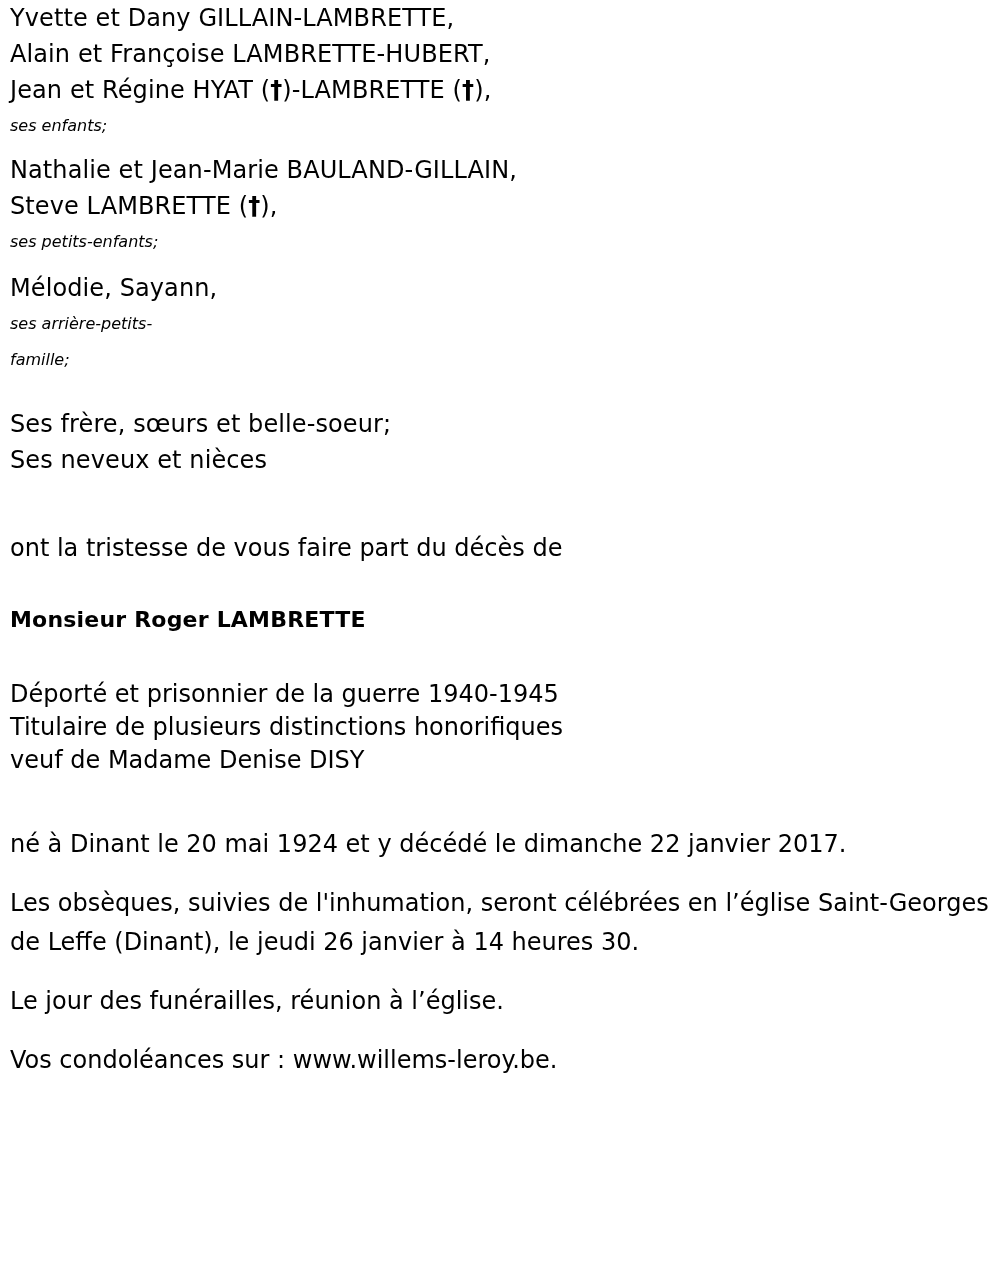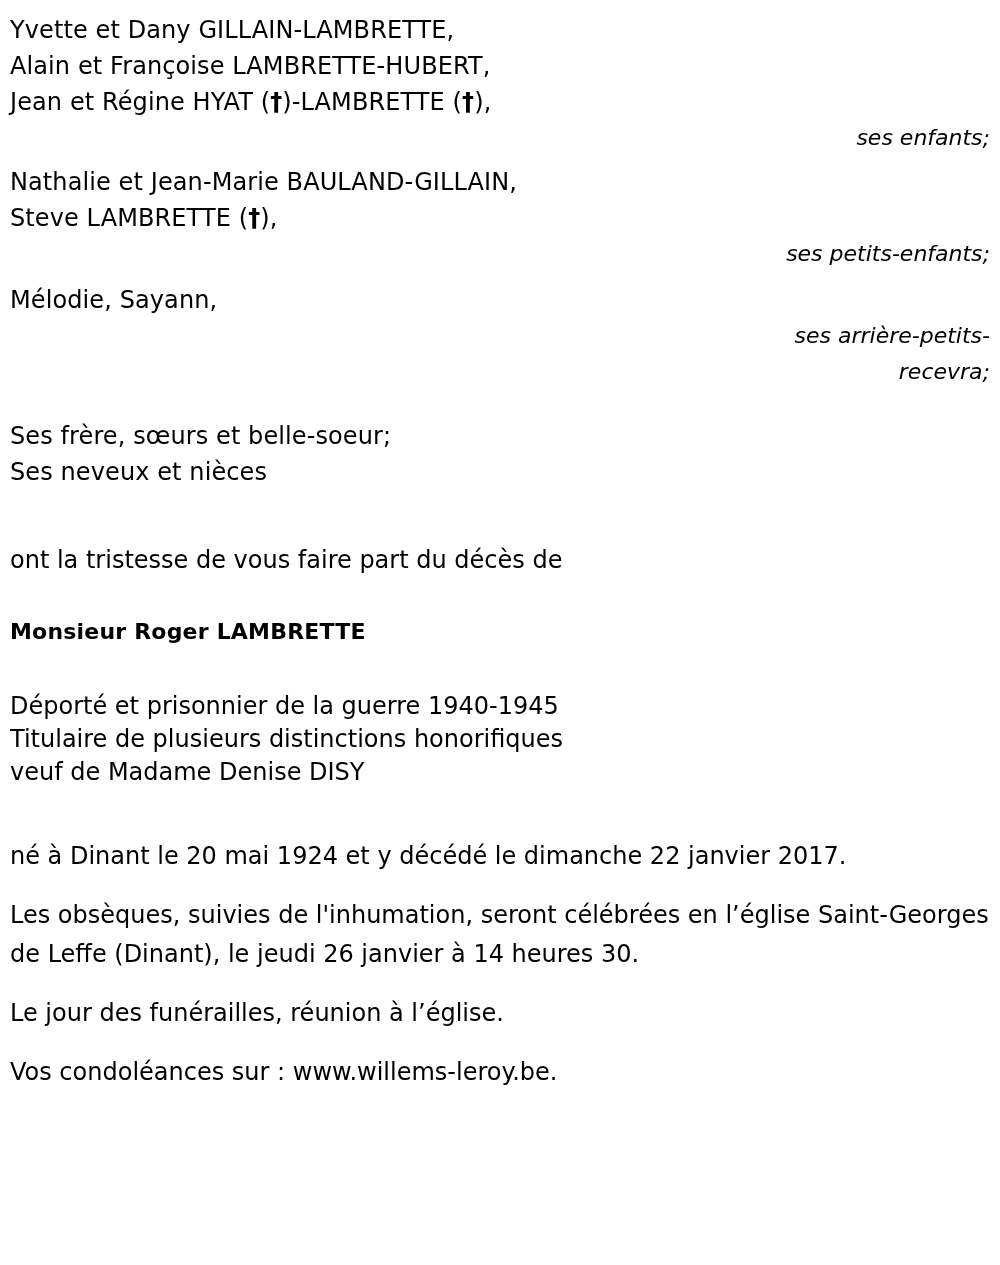--- a/index.html
+++ b/index.html
@@ -21,39 +21,37 @@
     width: 1000px;
     height: 1265px;
     box-sizing: border-box;
     padding: 0 10px;
     overflow: hidden;
   }
 
   
   .family-block {
     position: relative;
-    padding-top: 12px;
   }
 
   .name-group {
     position: relative;
   }
 
   .name-line {
     font-size: 24px;
     line-height: 36px;
     white-space: nowrap;
     letter-spacing: 0.1px;
   }
 
   .role-label {
     font-style: italic;
-    font-size: 22px;
+    font-size: 16px;
     line-height: 36px;
-    text-align: right;
     white-space: pre-line;
   }
 
   
   .relatives {
     margin-top: 28px;
   }
   .relatives .name-line {
     line-height: 36px;
   }
@@ -116,21 +114,21 @@
 
     <div class="name-group" style="margin-top:8px;">
       <div class="name-line">Nathalie et Jean-Marie BAULAND-GILLAIN,</div>
       <div class="name-line">Steve LAMBRETTE (<span class="dagger">†</span>),</div>
       <div class="role-label">ses petits-enfants;</div>
     </div>
 
     <div class="name-group" style="margin-top:10px;">
       <div class="name-line">Mélodie, Sayann,</div>
       <div class="role-label">ses arrière-petits-
-recevra;</div>
+famille;</div>
     </div>
 
     <div class="relatives">
       <div class="name-line">Ses frère, sœurs et belle-soeur;</div>
       <div class="name-line">Ses neveux et nièces</div>
     </div>
 
   </div>
 
   <div class="announce">ont la tristesse de vous faire part du décès de</div>

